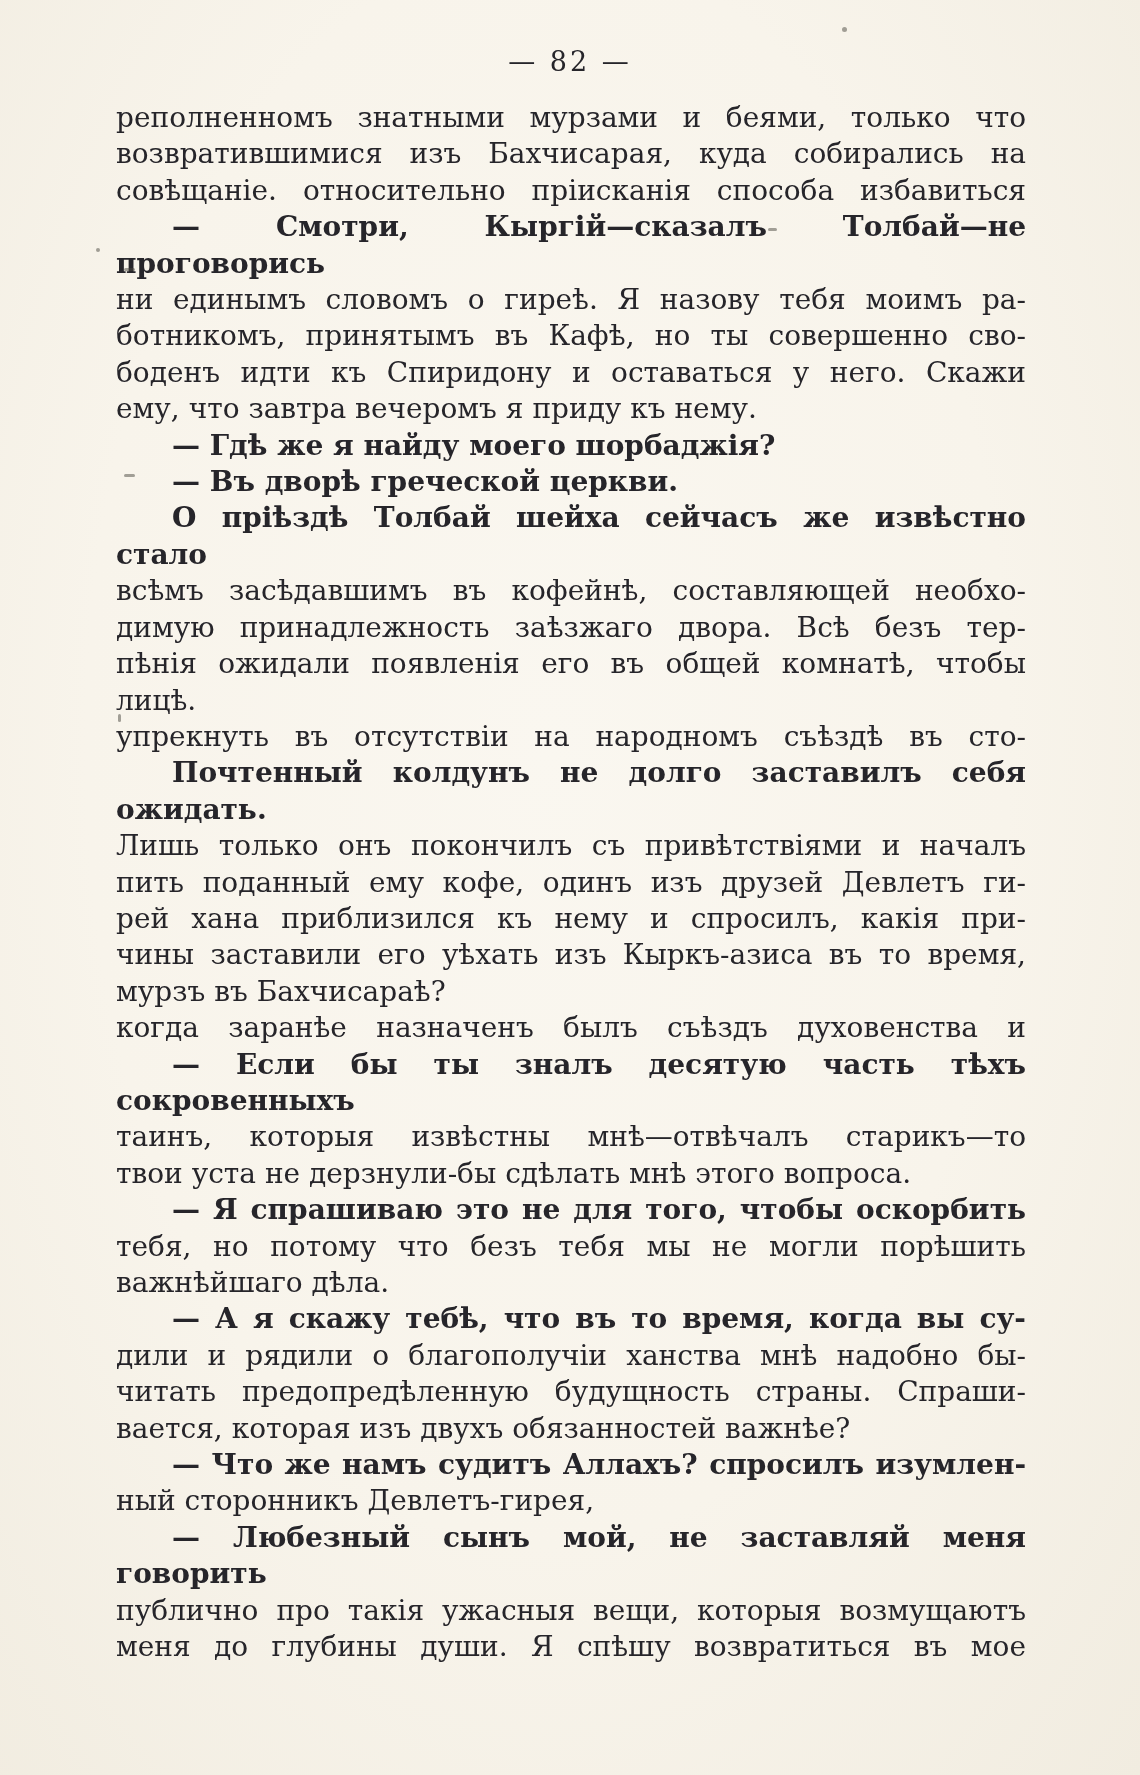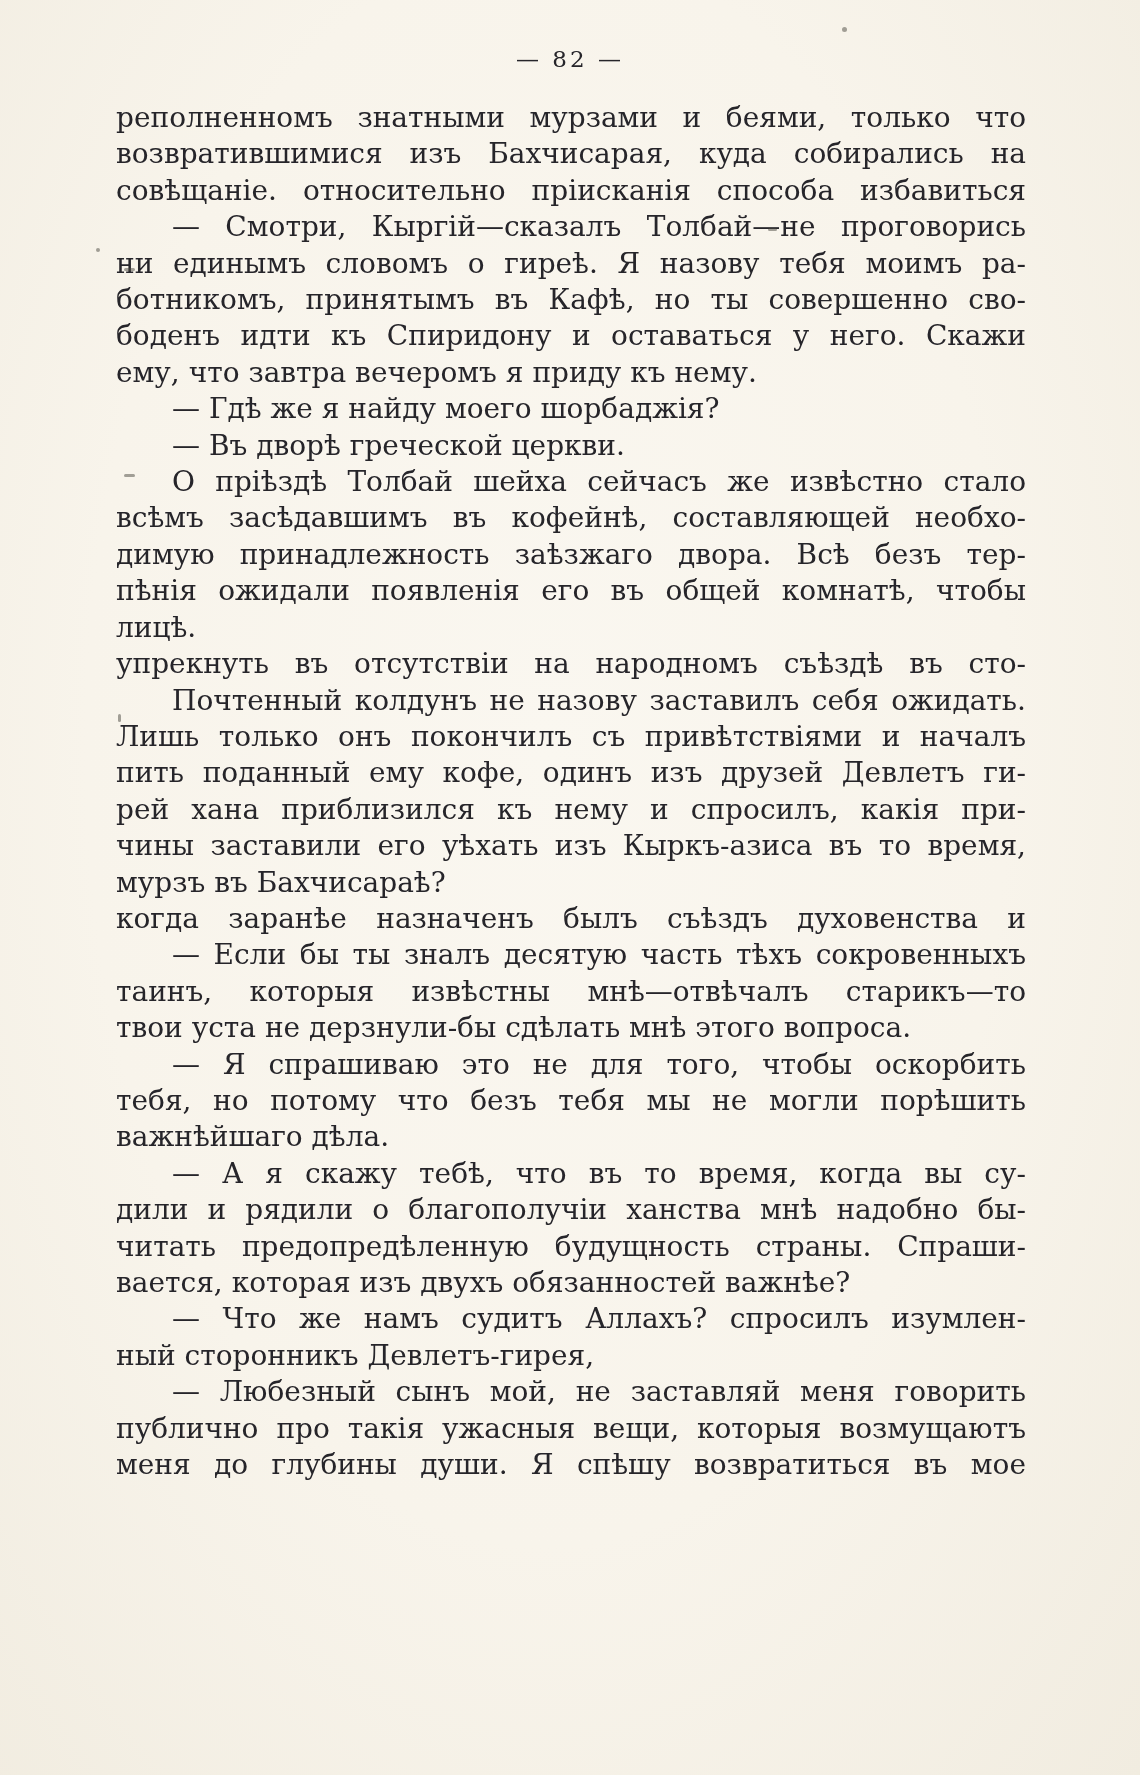--- a/index.html
+++ b/index.html
@@ -12,33 +12,33 @@
     position: relative;
     width: 1140px; height: 1775px;
     overflow: hidden;
     background: radial-gradient(ellipse at 48% 42%, #faf7f0 0%, #f8f4eb 55%, #f1ece0 100%);
     color: #26252a;
   }
   .header {
     position: absolute;
     top: 46px; left: 0; width: 100%;
     text-align: center;
-    font-size: 23px;
+    font-size: 27px;
     letter-spacing: 3px;
   }
   .text {
     position: absolute;
     left: 116px; top: 100px;
     width: 910px;
     font-size: 28px;
     line-height: 36.4px;
   }
   .line { min-height: 36.4px; }
   .line.justify { text-align: justify; text-align-last: justify; }
-  .line.indent { text-indent: 56px; }
+  .line.indent { text-indent: 56px; font-weight: bold; }
   .speck {
     position: absolute;
     background: #4a4840;
     border-radius: 50%;
     opacity: 0.5;
   }
 </style>
 </head>
 <body>
 
@@ -55,21 +55,21 @@
       <div class="line justify">боденъ идти къ Спиридону и оставаться у него. Скажи</div>
       <div class="line">ему, что завтра вечеромъ я приду къ нему.</div>
       <div class="line indent">— Гдѣ же я найду моего шорбаджія?</div>
       <div class="line indent">— Въ дворѣ греческой церкви.</div>
       <div class="line justify indent">О пріѣздѣ Толбай шейха сейчасъ же извѣстно стало</div>
       <div class="line justify">всѣмъ засѣдавшимъ въ кофейнѣ, составляющей необхо-</div>
       <div class="line justify">димую принадлежность заѣзжаго двора. Всѣ безъ тер-</div>
       <div class="line justify">пѣнія ожидали появленія его въ общей комнатѣ, чтобы</div>
       <div class="line">лицѣ.</div>
       <div class="line justify">упрекнуть въ отсутствіи на народномъ съѣздѣ въ сто-</div>
-      <div class="line justify indent">Почтенный колдунъ не назову заставилъ себя ожидать.</div>
+      <div class="line justify indent">Почтенный колдунъ не долго заставилъ себя ожидать.</div>
       <div class="line justify">Лишь только онъ покончилъ съ привѣтствіями и началъ</div>
       <div class="line justify">пить поданный ему кофе, одинъ изъ друзей Девлетъ ги-</div>
       <div class="line justify">рей хана приблизился къ нему и спросилъ, какія при-</div>
       <div class="line justify">чины заставили его уѣхать изъ Кыркъ-азиса въ то время,</div>
       <div class="line">мурзъ въ Бахчисараѣ?</div>
       <div class="line justify">когда заранѣе назначенъ былъ съѣздъ духовенства и</div>
       <div class="line justify indent">— Если бы ты зналъ десятую часть тѣхъ сокровенныхъ</div>
       <div class="line justify">таинъ, которыя извѣстны мнѣ—отвѣчалъ старикъ—то</div>
       <div class="line">твои уста не дерзнули-бы сдѣлать мнѣ этого вопроса.</div>
       <div class="line justify indent">— Я спрашиваю это не для того, чтобы оскорбить</div>

